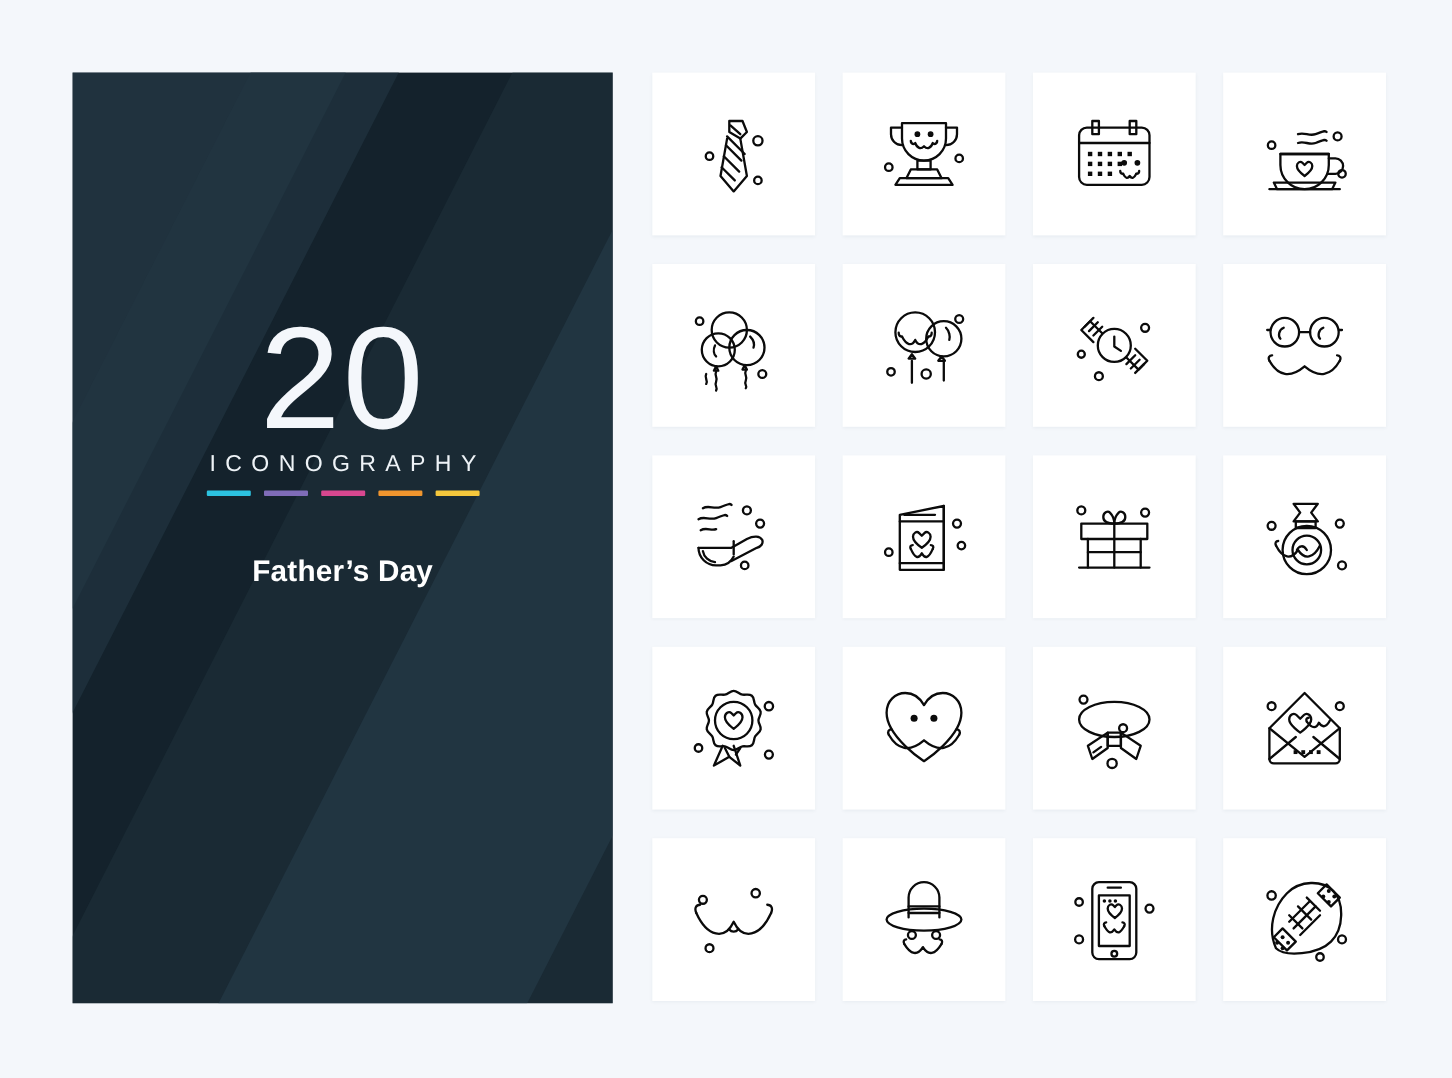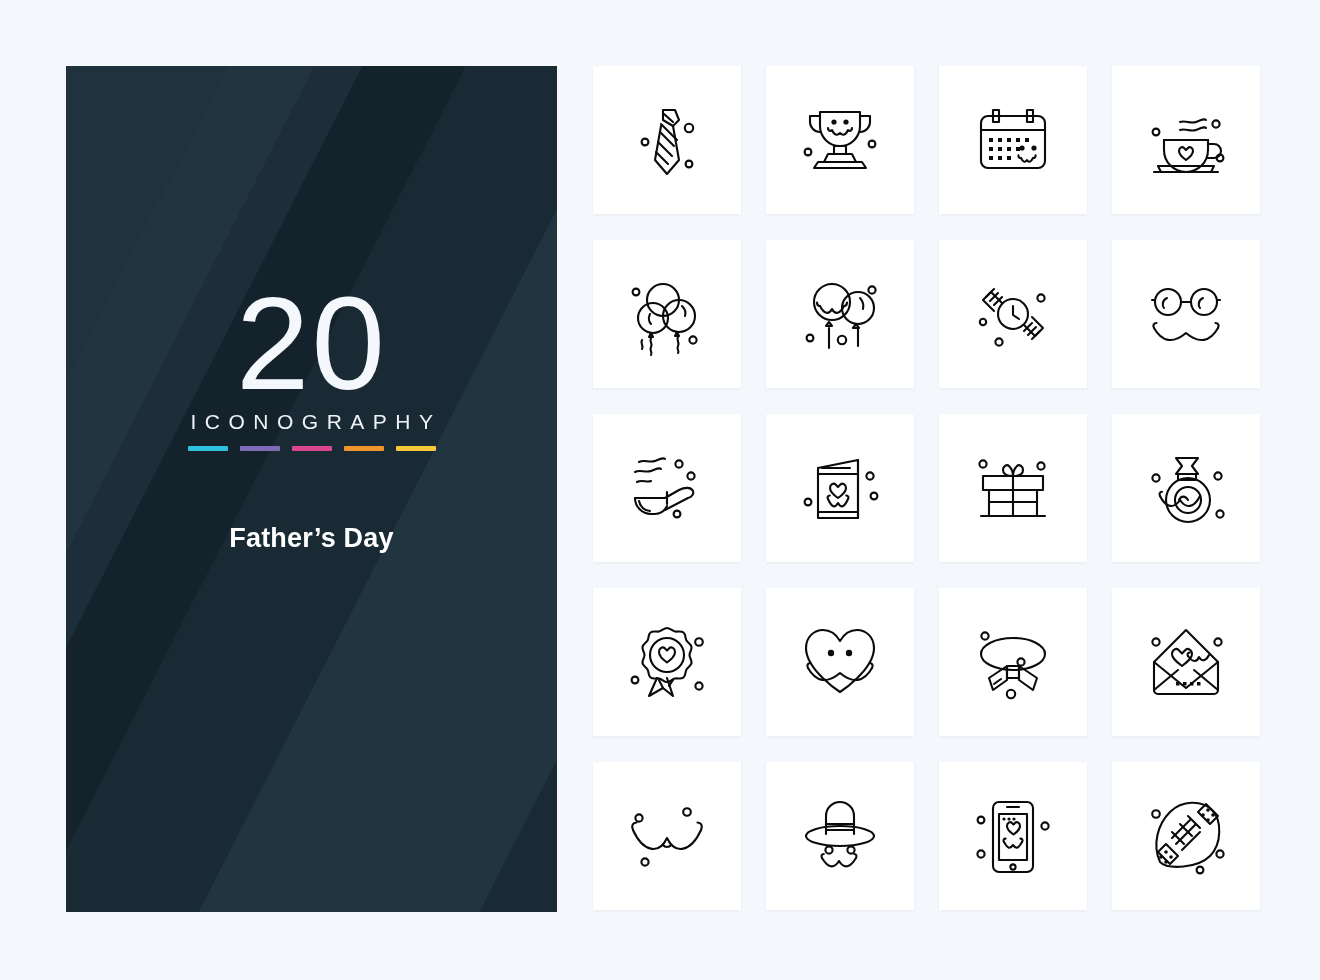--- a/index.html
+++ b/index.html
@@ -97,21 +97,21 @@
     display: flex;
     gap: 12px;
   }
   .cover-bars i {
     display: block;
     width: 40px;
     height: 5px;
     border-radius: 1px;
   }
   .cover-title {
-    margin-top: 72px;
+    margin-top: 53px;
     font-size: 27px;
     font-weight: 700;
     color: #ffffff;
     letter-spacing: .2px;
     font-family: "Liberation Sans", sans-serif;
   }
 
   
   .grid {
     position: absolute;

